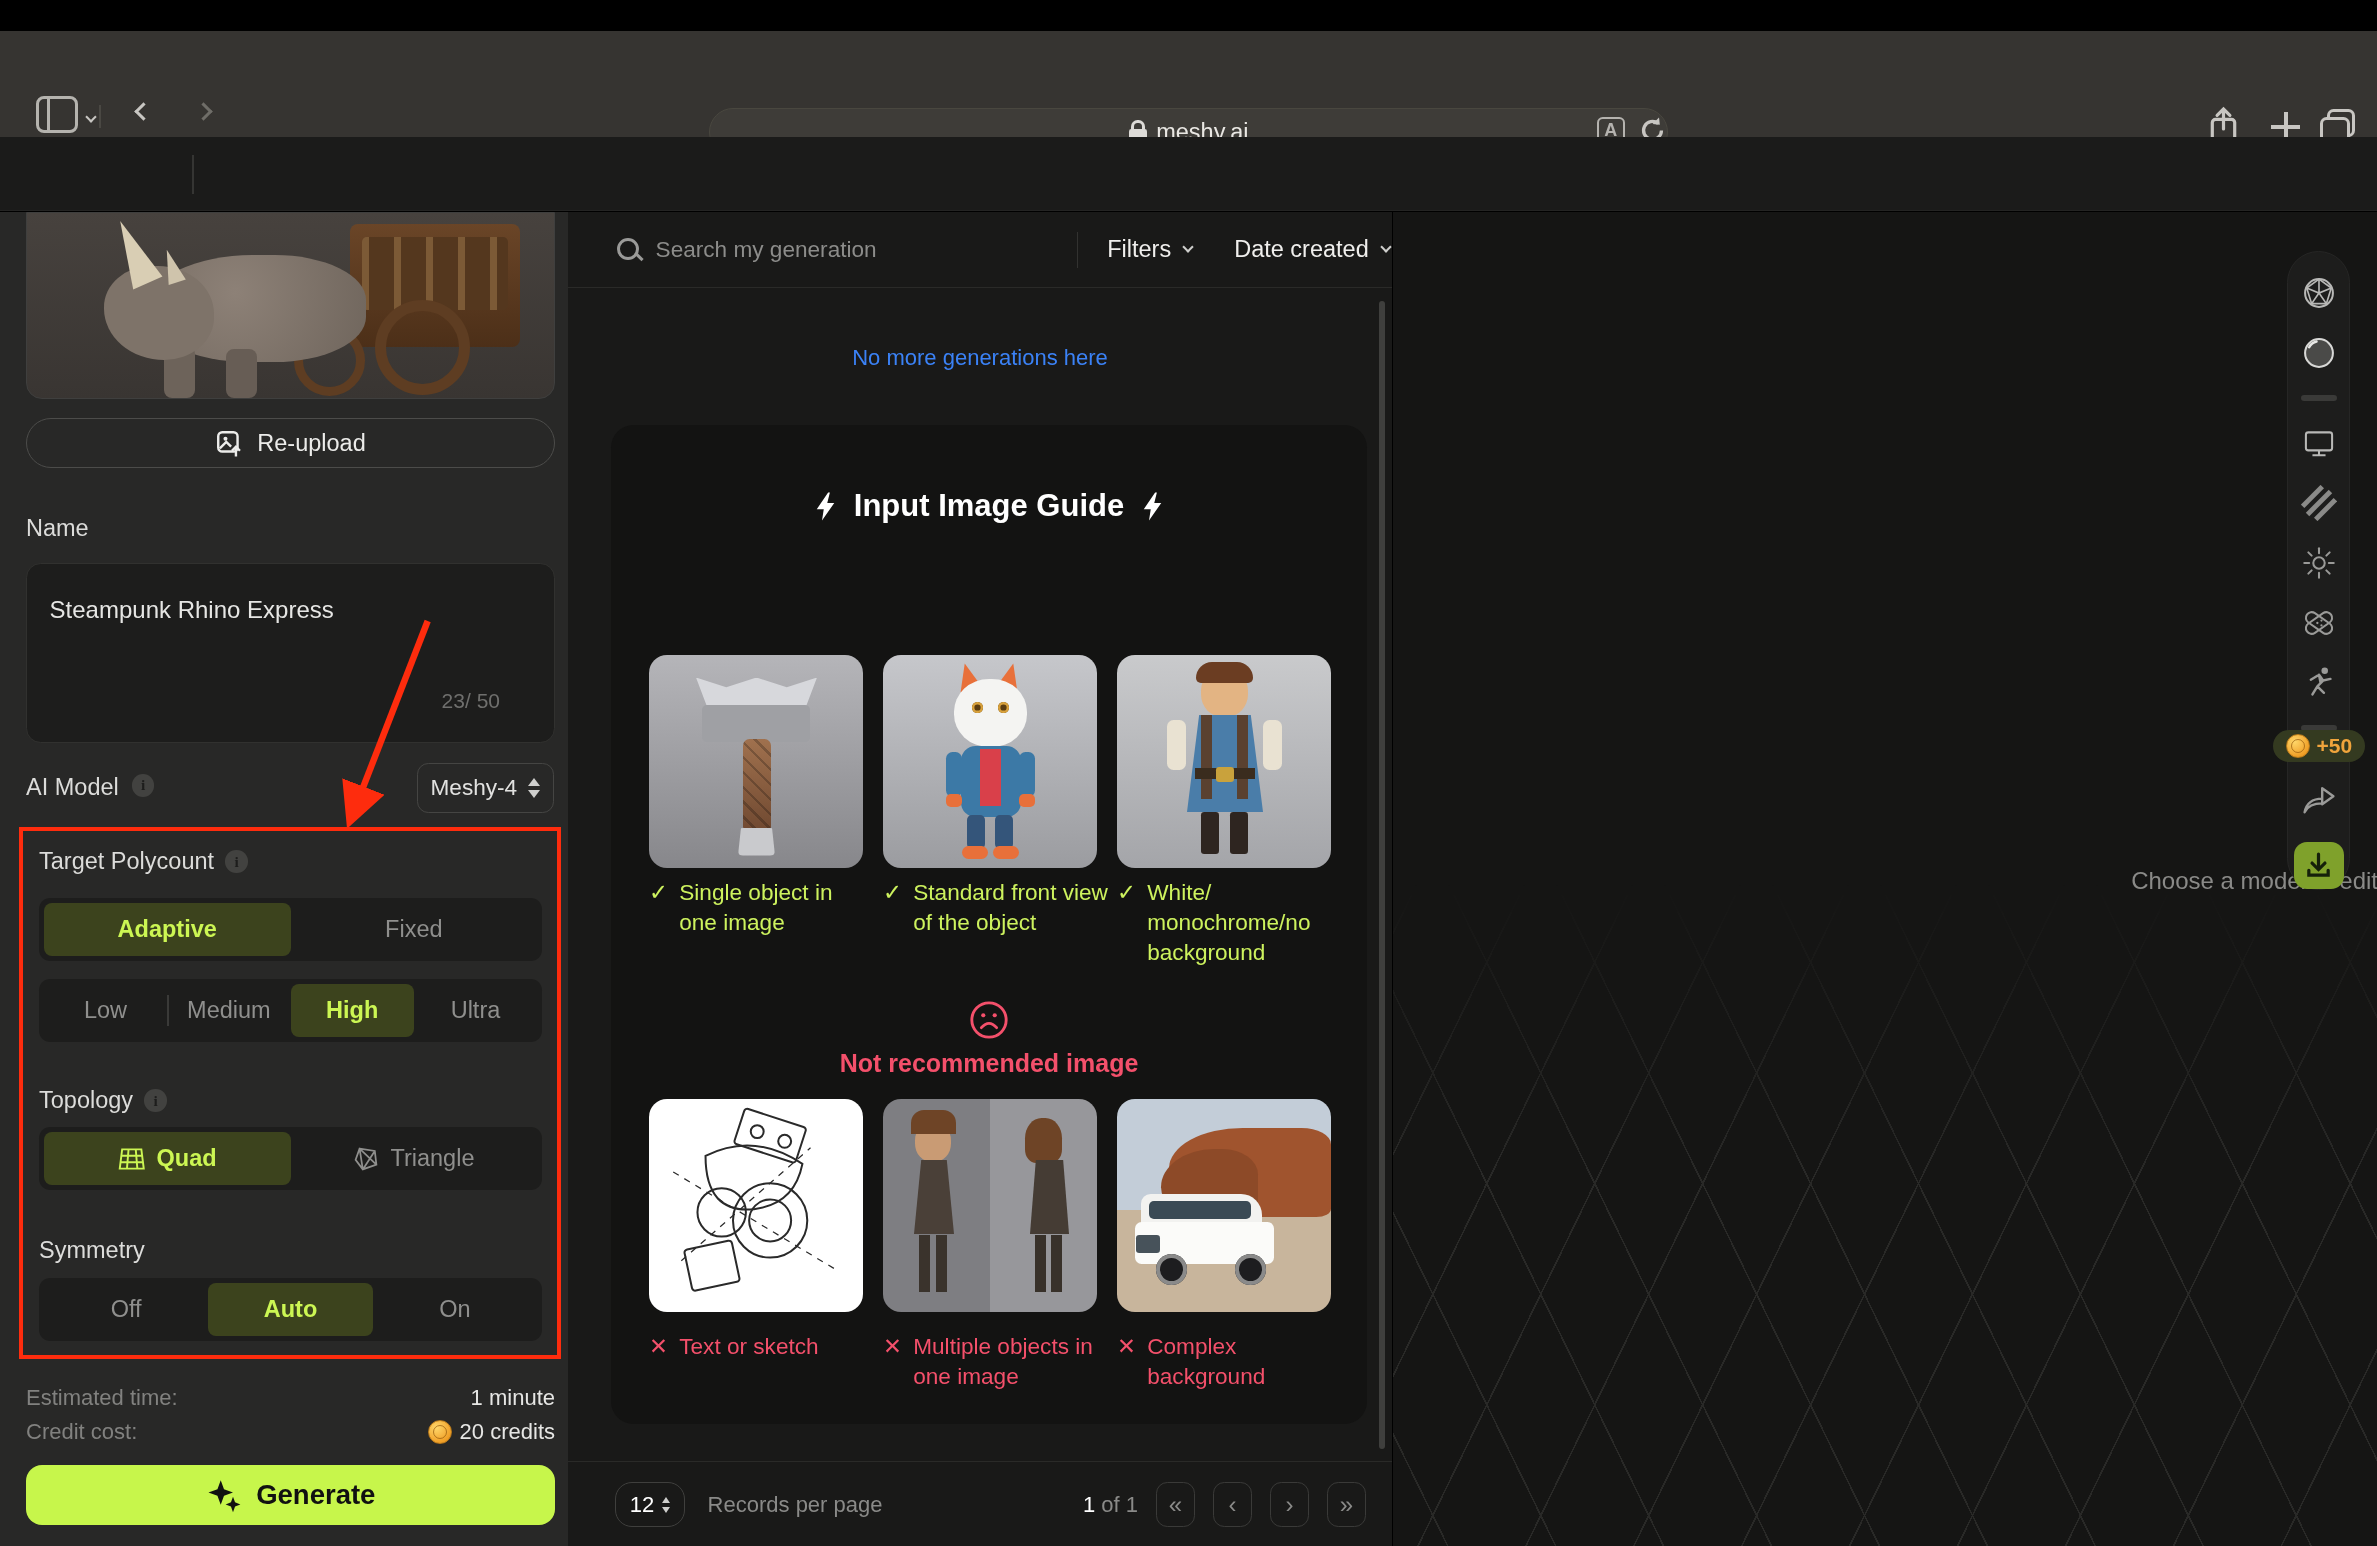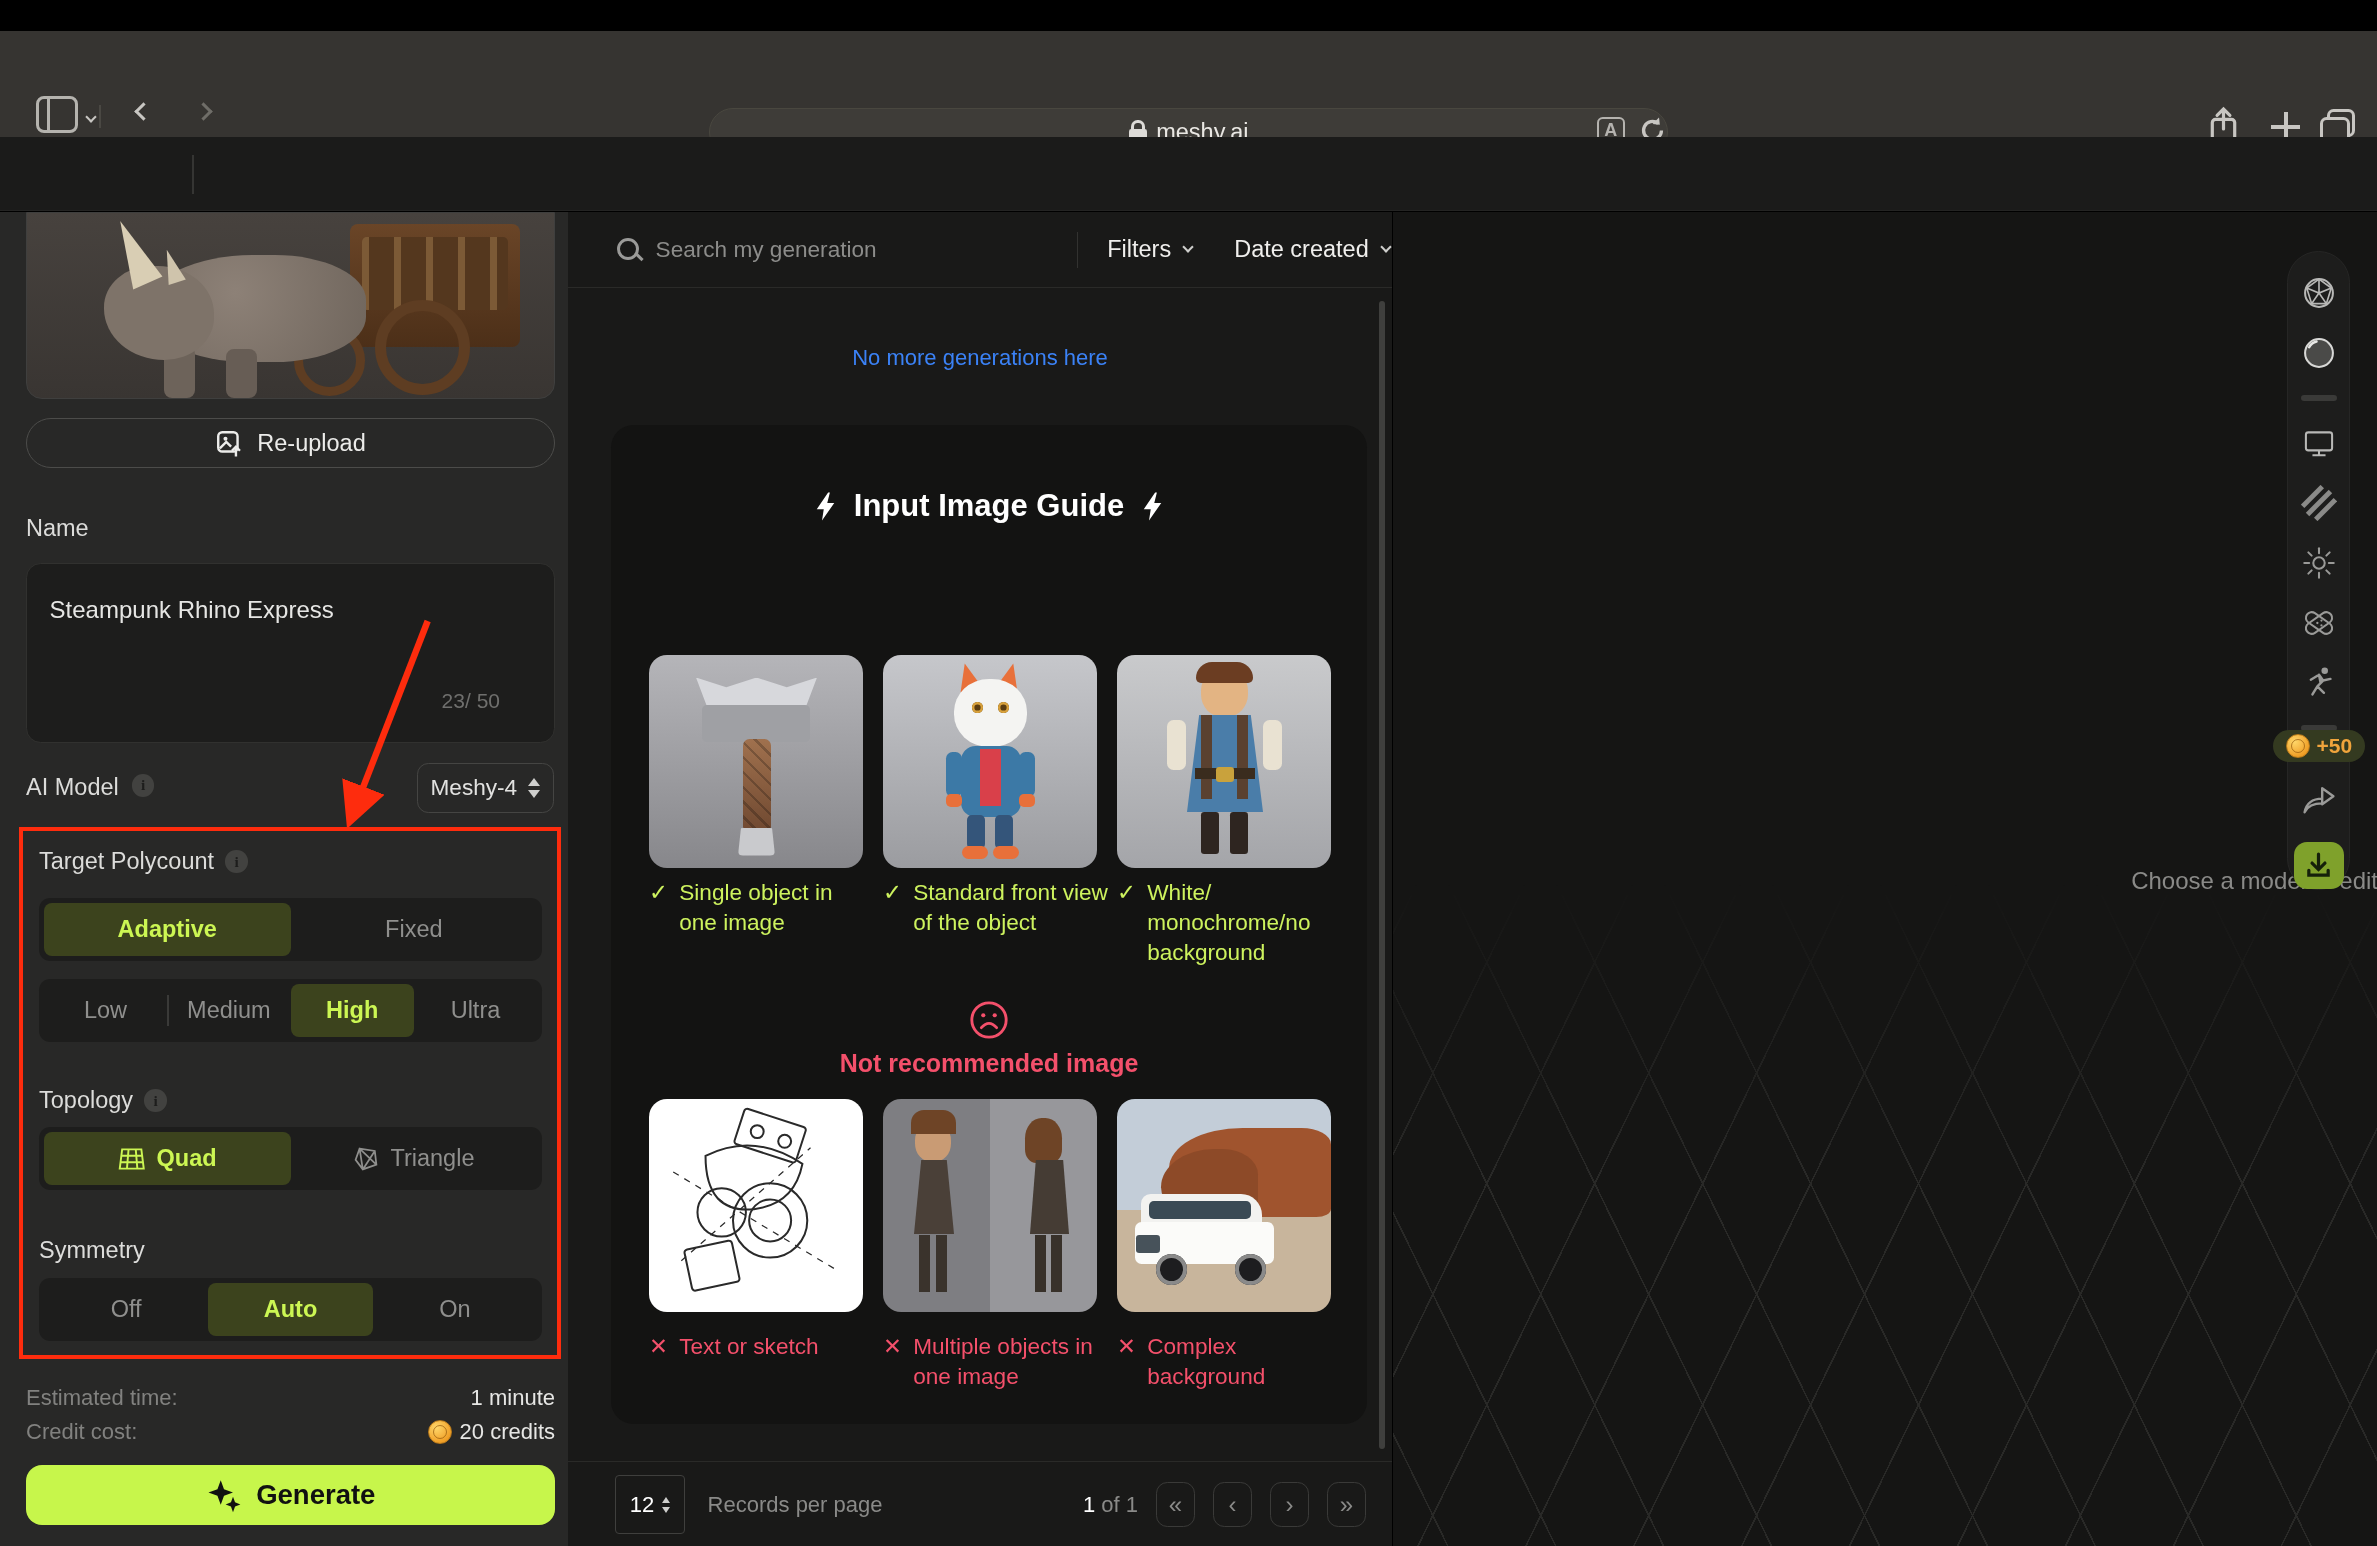--- a/index.html
+++ b/index.html
@@ -106,21 +106,21 @@
   #guide-title{left:0;top:63px;width:756px;display:flex;align-items:center;justify-content:center;gap:18px;font-size:31px;font-weight:bold;color:#fff}
   .center-col{position:absolute;left:0;width:756px;display:flex;flex-direction:column;align-items:center}
   #rec-title{color:#cdf25e;font-size:25px;font-weight:bold;margin-top:8px}
   #notrec-title{color:#f4506b;font-size:25px;font-weight:bold;margin-top:8px}
   .thumb{position:absolute;width:214px;height:213px;border-radius:18px;overflow:hidden}
   .cap{position:absolute;width:226px;display:flex;gap:11.3px;font-size:22.6px;line-height:1.32;overflow-wrap:anywhere}
   .cap.good{color:#cdf25e}
   .cap.bad{color:#f4506b}
   .cap .mk{flex:0 0 auto;font-size:22.6px}
   #pagebar{left:0;top:1249px;width:824px;height:86px;border-top:0.8px solid #2a2a28;display:flex;align-items:center}
-  #perpage{margin-left:47px;width:70px;height:59px;border:1.6px solid #3f3f3d;border-radius:4px;display:flex;align-items:center;justify-content:center;gap:8px;font-size:22px;color:#fff}
+  #perpage{margin-left:47px;width:70px;height:45px;border:1.6px solid #3f3f3d;border-radius:17px;display:flex;align-items:center;justify-content:center;gap:8px;font-size:22px;color:#fff}
   #records-label{margin-left:22.6px;font-size:22px;color:#8a8a88}
   #pageinfo{margin-left:auto;font-size:22px;color:#fff}
   #pageinfo .rest{color:#8a8a88}
   .pgbtn{width:39px;height:45px;border:1.6px solid #3a3a38;border-radius:11.3px;display:flex;align-items:center;justify-content:center;font-size:24px;color:#8a8a88;margin-left:18px}
   #gal-scroll{left:811px;top:89px;width:5.7px;height:1148px;background:#3f3f3d;border-radius:3.2px}
 
   
   #gridfloor{left:-162px;bottom:0;width:1375px;height:663px;opacity:.55;
     background-image:repeating-linear-gradient(64deg,#3a3a38 0 1.6px,transparent 1.6px 97px),repeating-linear-gradient(-64deg,#3a3a38 0 1.6px,transparent 1.6px 97px);
     -webkit-mask-image:linear-gradient(to bottom,transparent,#000 45%);mask-image:linear-gradient(to bottom,transparent,#000 45%)}

